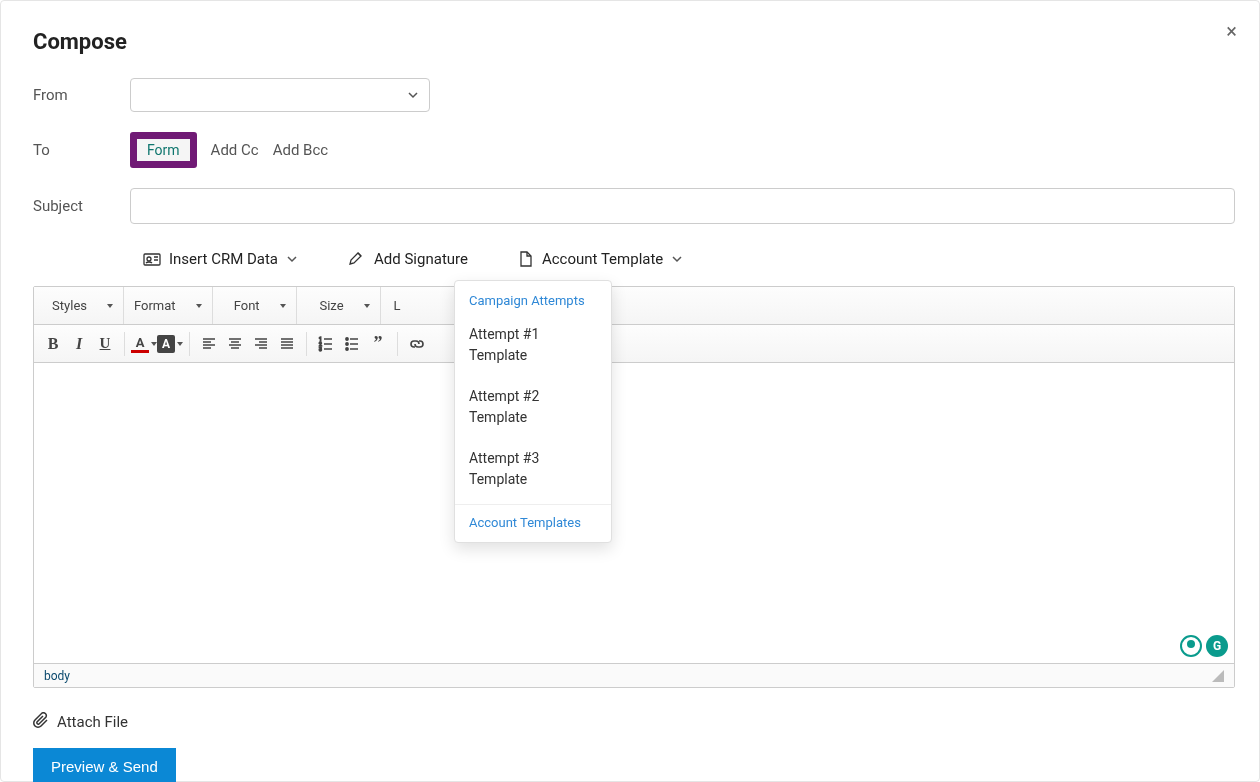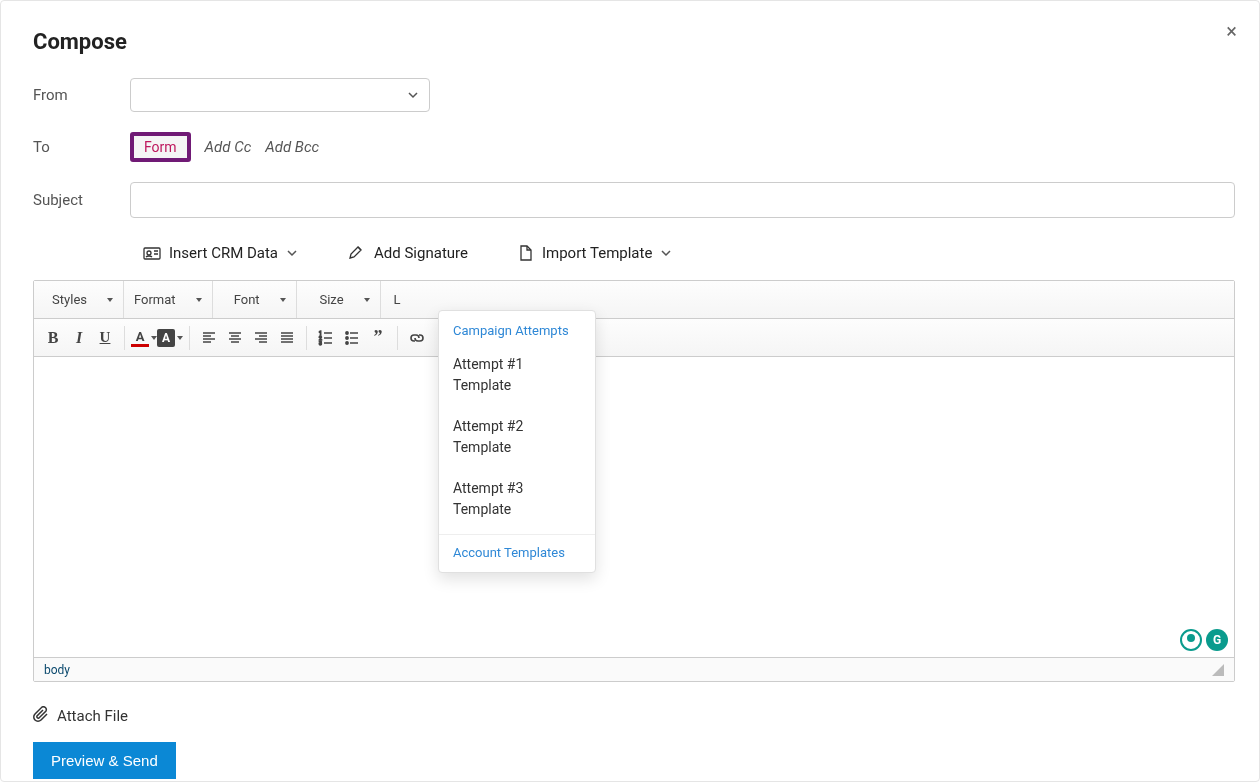--- a/index.html
+++ b/index.html
@@ -53,32 +53,31 @@
     padding: 0 10px;
     cursor: pointer;
   }
   .chev {
     width: 12px;
     height: 12px;
   }
   .chev svg { display: block; }
   .chip {
     padding: 3px 10px;
-    border: 4px solid #701a75;
+    border: 7px solid #701a75;
     background: #f5f5f5;
     border-radius: 3px;
     font-size: 14px;
-    color: #be185d;
+    color: #0f766e;
   }
   .link-like {
     font-size: 15px;
     color: #555;
     margin-left: 14px;
     cursor: pointer;
-    font-style: italic;
   }
   .subject-input {
     flex: 1;
     height: 36px;
     border: 1px solid #ccc;
     border-radius: 4px;
     padding: 0 10px;
     font-size: 14px;
   }
   .actions-bar {
@@ -211,30 +210,29 @@
     display:inline-flex; align-items:center; justify-content:center;
     font-weight:700; font-size:12px;
   }
   .badge.g { background:#0a9b8d; color:#fff; }
   .badge.dot { background:#fff; border:2px solid #0a9b8d; position:relative; }
   .badge.dot::after { content:""; width:8px; height:8px; border-radius:50%; background:#0a9b8d; position:absolute; top:3px; left:50%; transform:translateX(-50%);}
   
   .template-menu {
     position: absolute;
     top: 36px;
-    left: 308px;
+    left: 324px;
     width: 158px;
     background: #fff;
     border: 1px solid #e0e0e0;
     border-radius: 4px;
     box-shadow: 0 6px 16px rgba(0,0,0,0.12);
     z-index: 50;
     padding: 6px 0;
     font-size: 14px;
-    margin-top: 36px;
   }
   .menu-header, .menu-footer {
     padding: 6px 14px;
     color: #2f88d6;
     font-size: 13px;
     cursor: pointer;
   }
   .menu-item {
     padding: 10px 14px;
     color: #333;
@@ -326,21 +324,21 @@
       <span>Add Signature</span>
     </div>
 
     <div class="action-btn">
       <span>
         <svg width="16" height="16" viewBox="0 0 16 16" fill="none" stroke="#333" stroke-width="1.3">
           <path d="M3 1h6l4 4v10H3z"></path>
             <path d="M9 1v4h4"></path>
         </svg>
       </span>
-      <span>Import Template</span>
+      <span>Account Template</span>
       <span class="chev">
         <svg width="12" height="12" viewBox="0 0 12 12">
             <path d="M2 4l4 4 4-4" fill="none" stroke="#555" stroke-width="1.5"></path>
           </svg>
       </span>
     </div>
 
     <div class="template-menu">
       <div class="menu-header">Campaign Attempts</div>
       <div class="menu-item">Attempt #1 Template</div>

